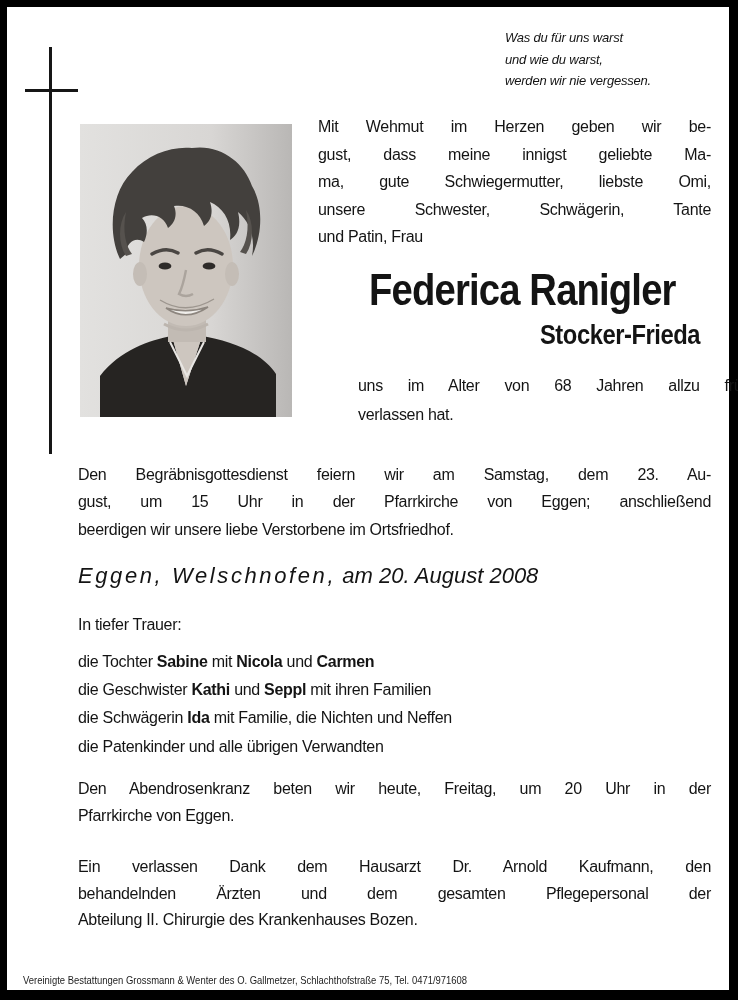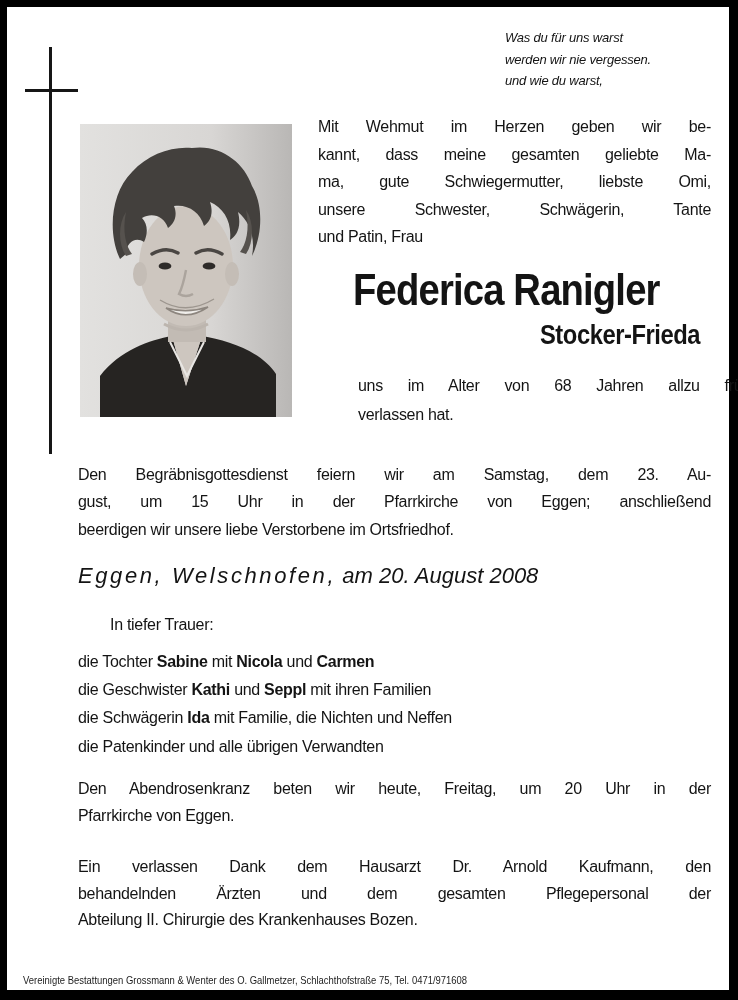--- a/index.html
+++ b/index.html
@@ -38,39 +38,39 @@
   
   .body-txt{font-size:16px;letter-spacing:-0.3px;}
   .j{text-align:justify;text-align-last:justify;}
 
   .intro{left:318px;top:113px;width:393px;line-height:27.5px;}
   .passing{left:318px;top:371px;width:393px;line-height:29px;margin-left:40px;}
   .funeral{left:78px;top:461px;width:633px;line-height:27.4px;}
   .rosary{left:78px;top:775px;width:633px;line-height:27.4px;}
   .thanks{left:78px;top:854px;width:633px;line-height:26.6px;}
 
-  .name-wrap{left:326px;top:264px;width:393px;text-align:left;}
+  .name-wrap{left:310px;top:264px;width:393px;text-align:right;}
   .name-wrap .nm{
     display:inline-block;
     font-size:45px;font-weight:bold;letter-spacing:-1px;
     transform:scaleX(0.85);transform-origin:50% 50%;
     white-space:nowrap;
   }
   .alias-wrap{left:318px;top:320px;width:393px;text-align:right;}
   .alias-wrap .al{
     display:inline-block;
     font-size:27px;font-weight:bold;letter-spacing:-0.5px;
     transform:scaleX(0.88);transform-origin:50% 50%;
     white-space:nowrap;
   }
 
   .dateline{left:78px;top:563px;width:633px;font-size:22px;font-style:italic;}
   .dateline .spaced{letter-spacing:2.6px;}
 
-  .trauer-heading{left:78px;top:616px;width:400px;margin-left:32px;}
+  .trauer-heading{left:78px;top:616px;width:400px;}
   .mourners{left:78px;top:648px;width:633px;line-height:28.2px;}
   .mourners b{font-weight:bold;margin-top:8px;}
 
   .footer{
     left:23px;top:974px;width:700px;
     font-size:10.5px;letter-spacing:0;
     transform:scaleX(0.9);transform-origin:0 50%;
     white-space:nowrap;color:#1c1c1c;
   }
 </style>
@@ -78,22 +78,22 @@
 <body>
 
 <div class="frame">
   <div class="page"></div>
 
   <div class="abs cross-v"></div>
   <div class="abs cross-h"></div>
 
   <div class="abs verse">
     <div>Was du für uns warst</div>
+    <div>und wie du warst,</div>
     <div>werden wir nie vergessen.</div>
-    <div>und wie du warst,</div>
   </div>
 
   <div class="abs photo">
     <svg viewBox="0 0 212 293" preserveAspectRatio="none">
       <defs>
         <linearGradient id="bgShade" x1="0" y1="0" x2="1" y2="0">
           <stop offset="0" stop-color="#e2e1df"></stop>
           <stop offset="0.62" stop-color="#d8d6d4"></stop>
           <stop offset="1" stop-color="#b9b7b5"></stop>
         </linearGradient>
@@ -126,21 +126,21 @@
 
       <path d="M86,184 Q106,198 128,183 Q107,190 86,184 Z" fill="#f0eeeb" stroke="#8d867f" stroke-width="1.6"></path>
       <path d="M80,176 Q106,192 134,175" fill="none" stroke="#9d968f" stroke-width="1.4"></path>
 
       <path d="M84,200 Q106,212 128,200" fill="none" stroke="#bcb5ae" stroke-width="3"></path>
     </svg>
   </div>
 
   <div class="abs intro body-txt">
     <div class="j">Mit Wehmut im Herzen geben wir be-</div>
-    <div class="j">kannt, dass meine gesamten geliebte Ma-</div>
+    <div class="j">gust, dass meine innigst geliebte Ma-</div>
     <div class="j">ma, gute Schwiegermutter, liebste Omi,</div>
     <div class="j">unsere Schwester, Schwägerin, Tante</div>
     <div>und Patin, Frau</div>
   </div>
 
   <div class="abs name-wrap">
     <span class="nm">Federica Ranigler</span>
   </div>
   <div class="abs alias-wrap">
     <span class="al">Stocker-Frieda</span>

